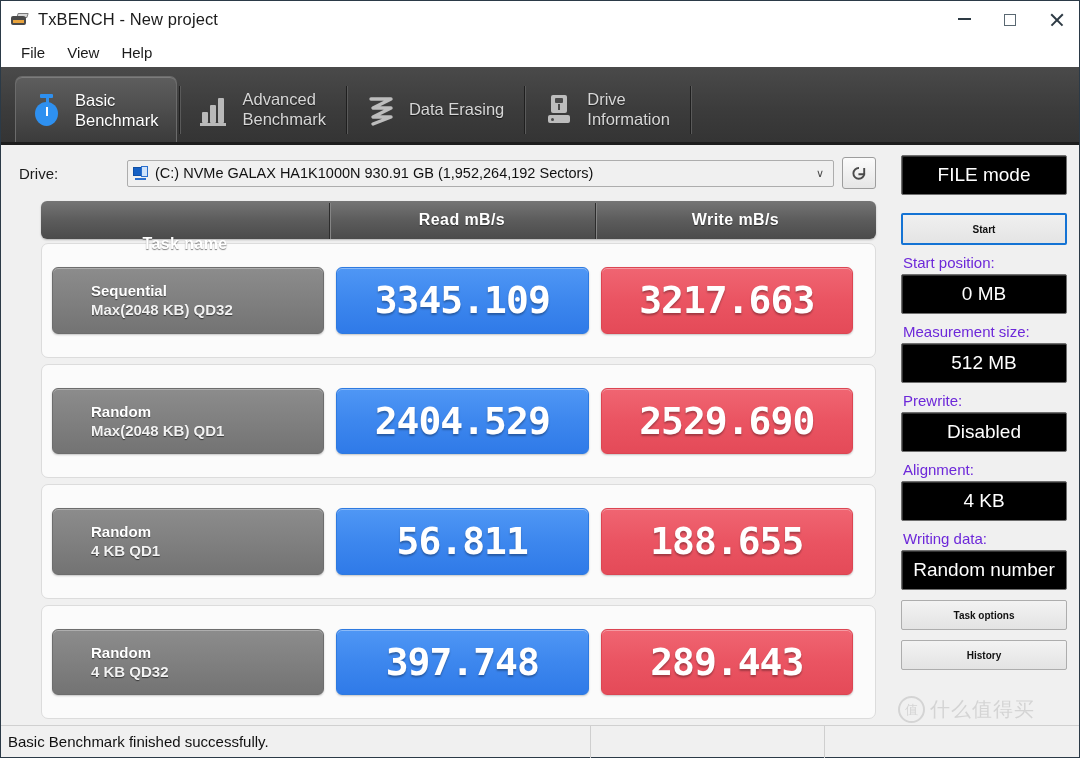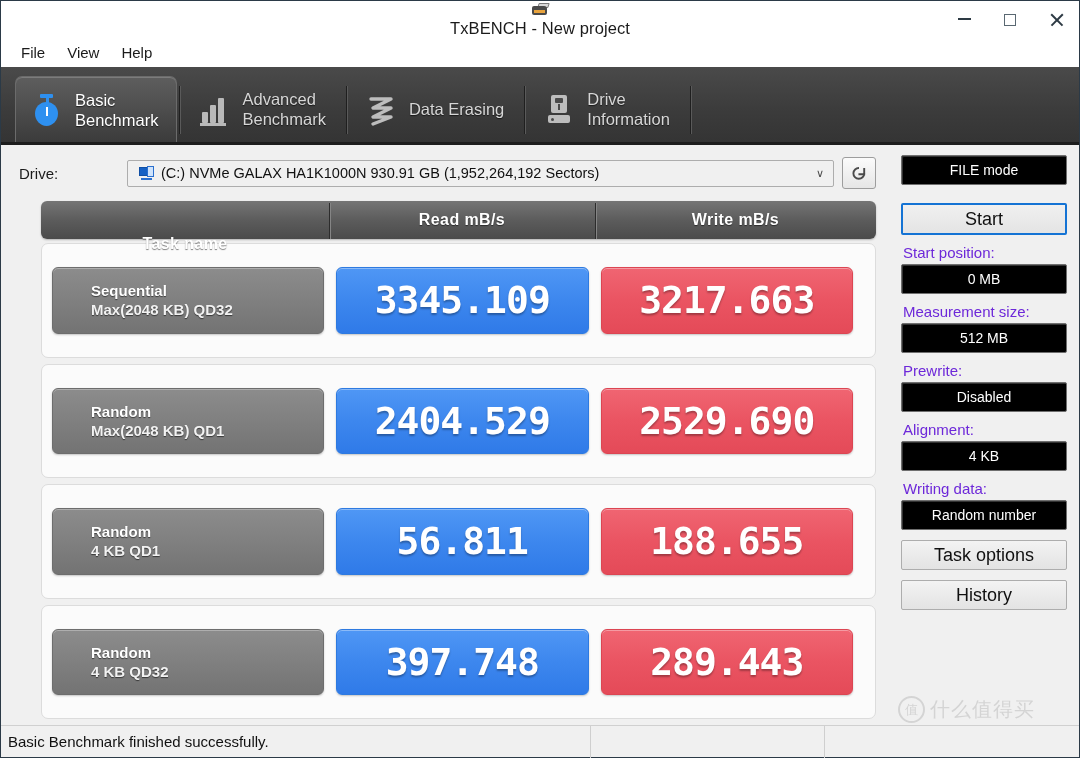--- a/index.html
+++ b/index.html
@@ -26,21 +26,20 @@
   }
 
   
   .titlebar {
     height: 37px;
     min-height: 37px;
     background: #ffffff;
     display: flex;
     align-items: center;
     position: relative;
-    flex-direction: column;
   }
   .title-icon {
     width: 20px;
     height: 18px;
     margin-left: 9px;
     margin-right: 8px;
     position: relative;
     flex: none;
   }
   .title-icon .ti-body {
@@ -299,21 +298,21 @@
     flex: none;
   }
   .drive-select {
     flex: 1;
     height: 27px;
     background: #f0f0f0;
     border: 1px solid #adadad;
     border-radius: 2px;
     display: flex;
     align-items: center;
-    padding: 0 4px 0 11px;
+    padding: 0 4px 0 5px;
     box-sizing: border-box;
     position: relative;
     margin-right: 8px;
   }
   .drive-ic {
     width: 16px; height: 14px;
     position: relative;
     flex: none;
     margin-right: 6px;
   }
@@ -485,48 +484,49 @@
   .sidebar {
     width: 187px;
     flex: none;
     padding: 10px 14px 0 7px;
     box-sizing: border-box;
     display: flex;
     flex-direction: column;
     position: relative;
   }
   .lcd {
-    height: 30px;
+    height: 40px;
     background: #000000;
     border: 1px solid #6f6f6f;
     border-radius: 2px;
     color: #ffffff;
-    font-size: 14px;
+    font-size: 19px;
     display: flex;
     align-items: center;
     justify-content: center;
     box-sizing: border-box;
     box-shadow: inset 1px 1px 0 #333;
   }
   .side-label {
     font-size: 15px;
     color: #6d28d9;
     margin: 9px 0 3px 2px;
   }
   .btn {
     height: 30px;
     background: linear-gradient(to bottom, #f3f3f3, #e3e3e3);
     border: 1px solid #adadad;
     border-radius: 2px;
-    font-size: 18px;
+    font-size: 10px;
     color: #101010;
     display: flex;
     align-items: center;
     justify-content: center;
     box-sizing: border-box;
+    font-weight: bold;
   }
   .btn.primary {
     border: 2px solid #1473d4;
     background: linear-gradient(to bottom, #f0f0f0, #e4e4e4);
     height: 32px;
   }
   .spacer-sm { height: 18px; }
   .spacer-xs { height: 10px; }
   .watermark {
     position: absolute;

